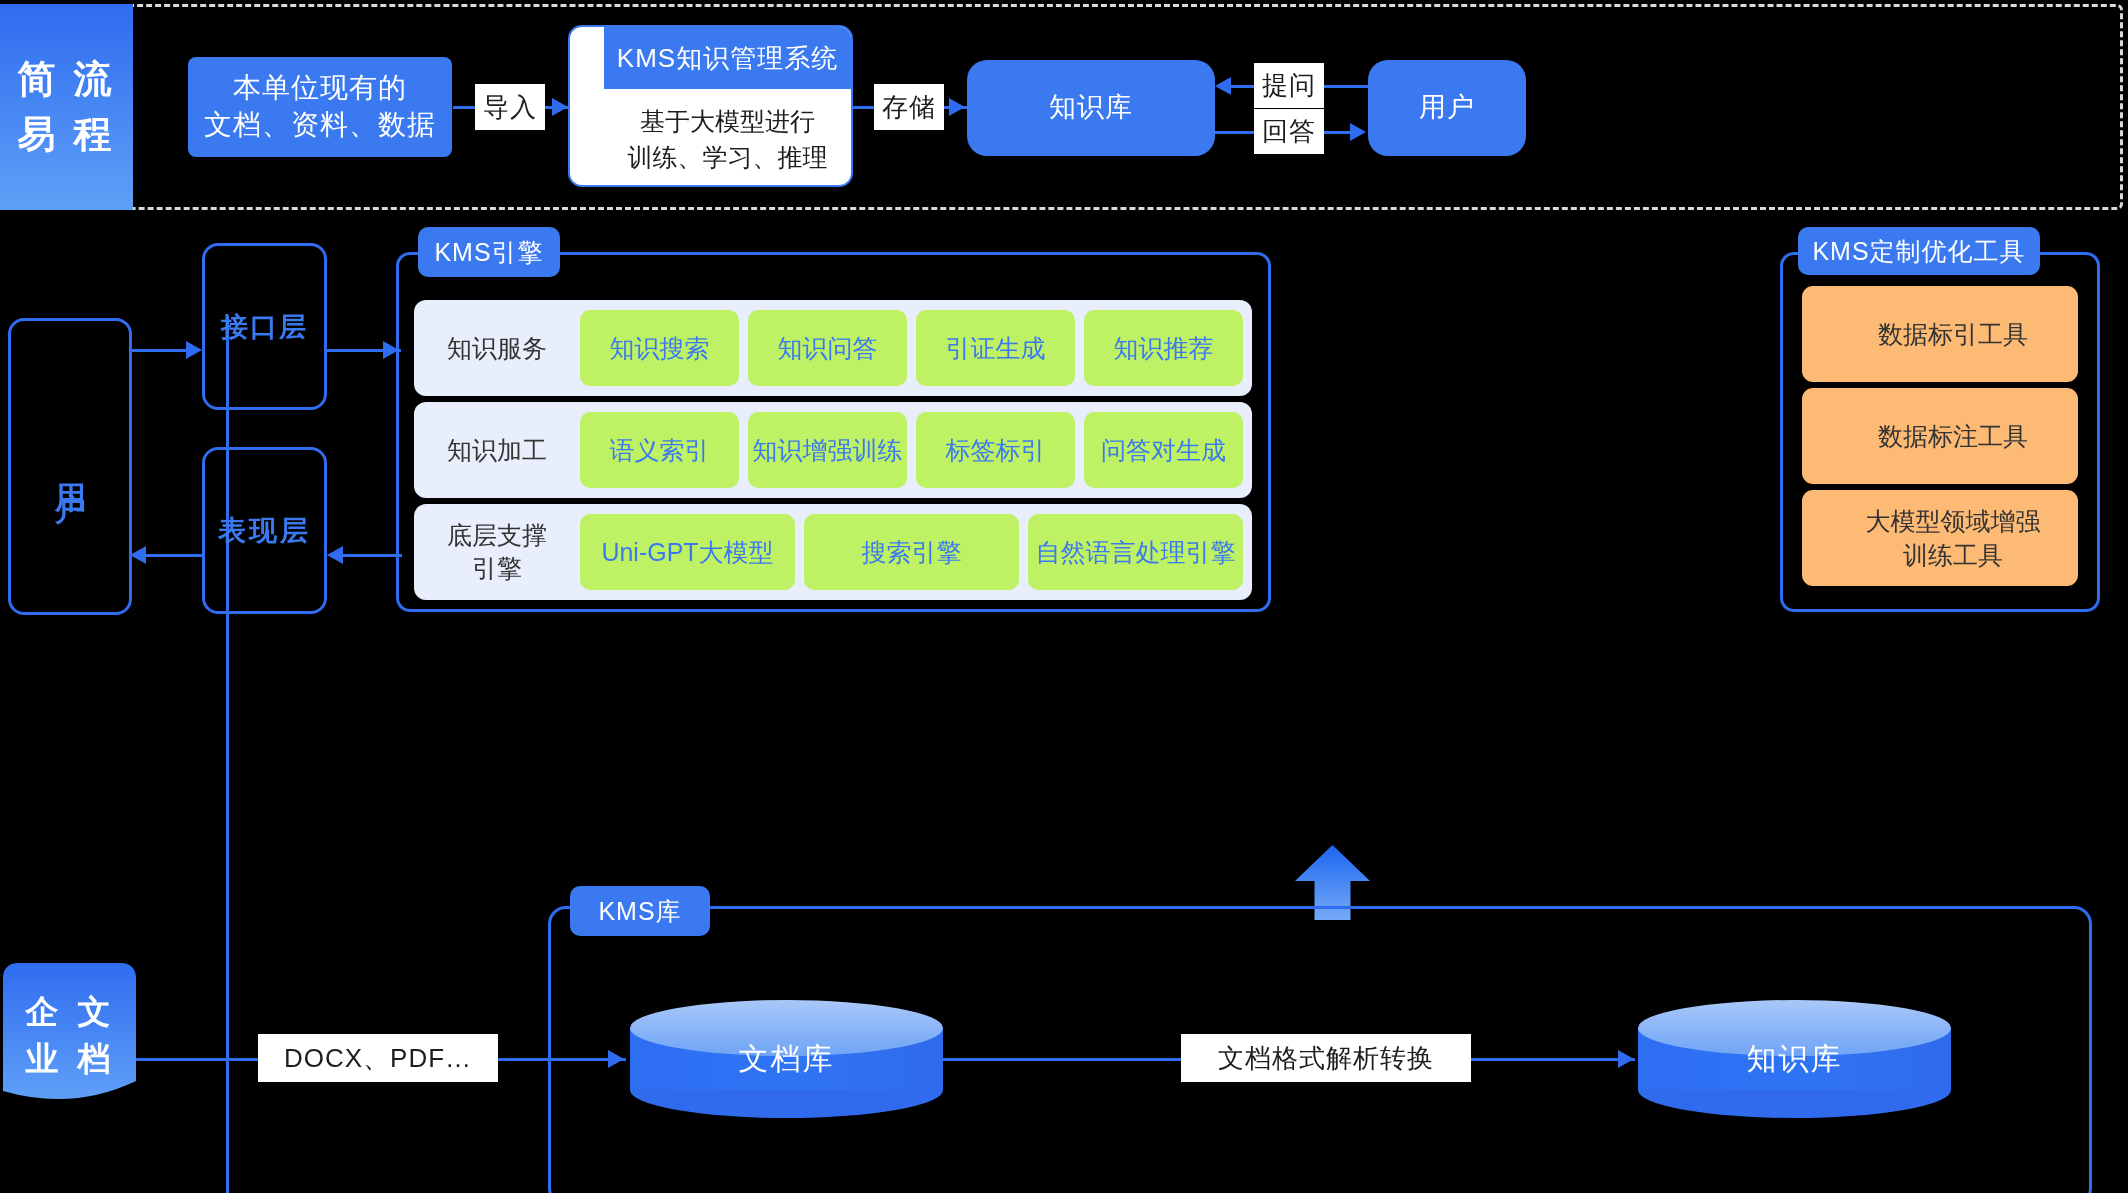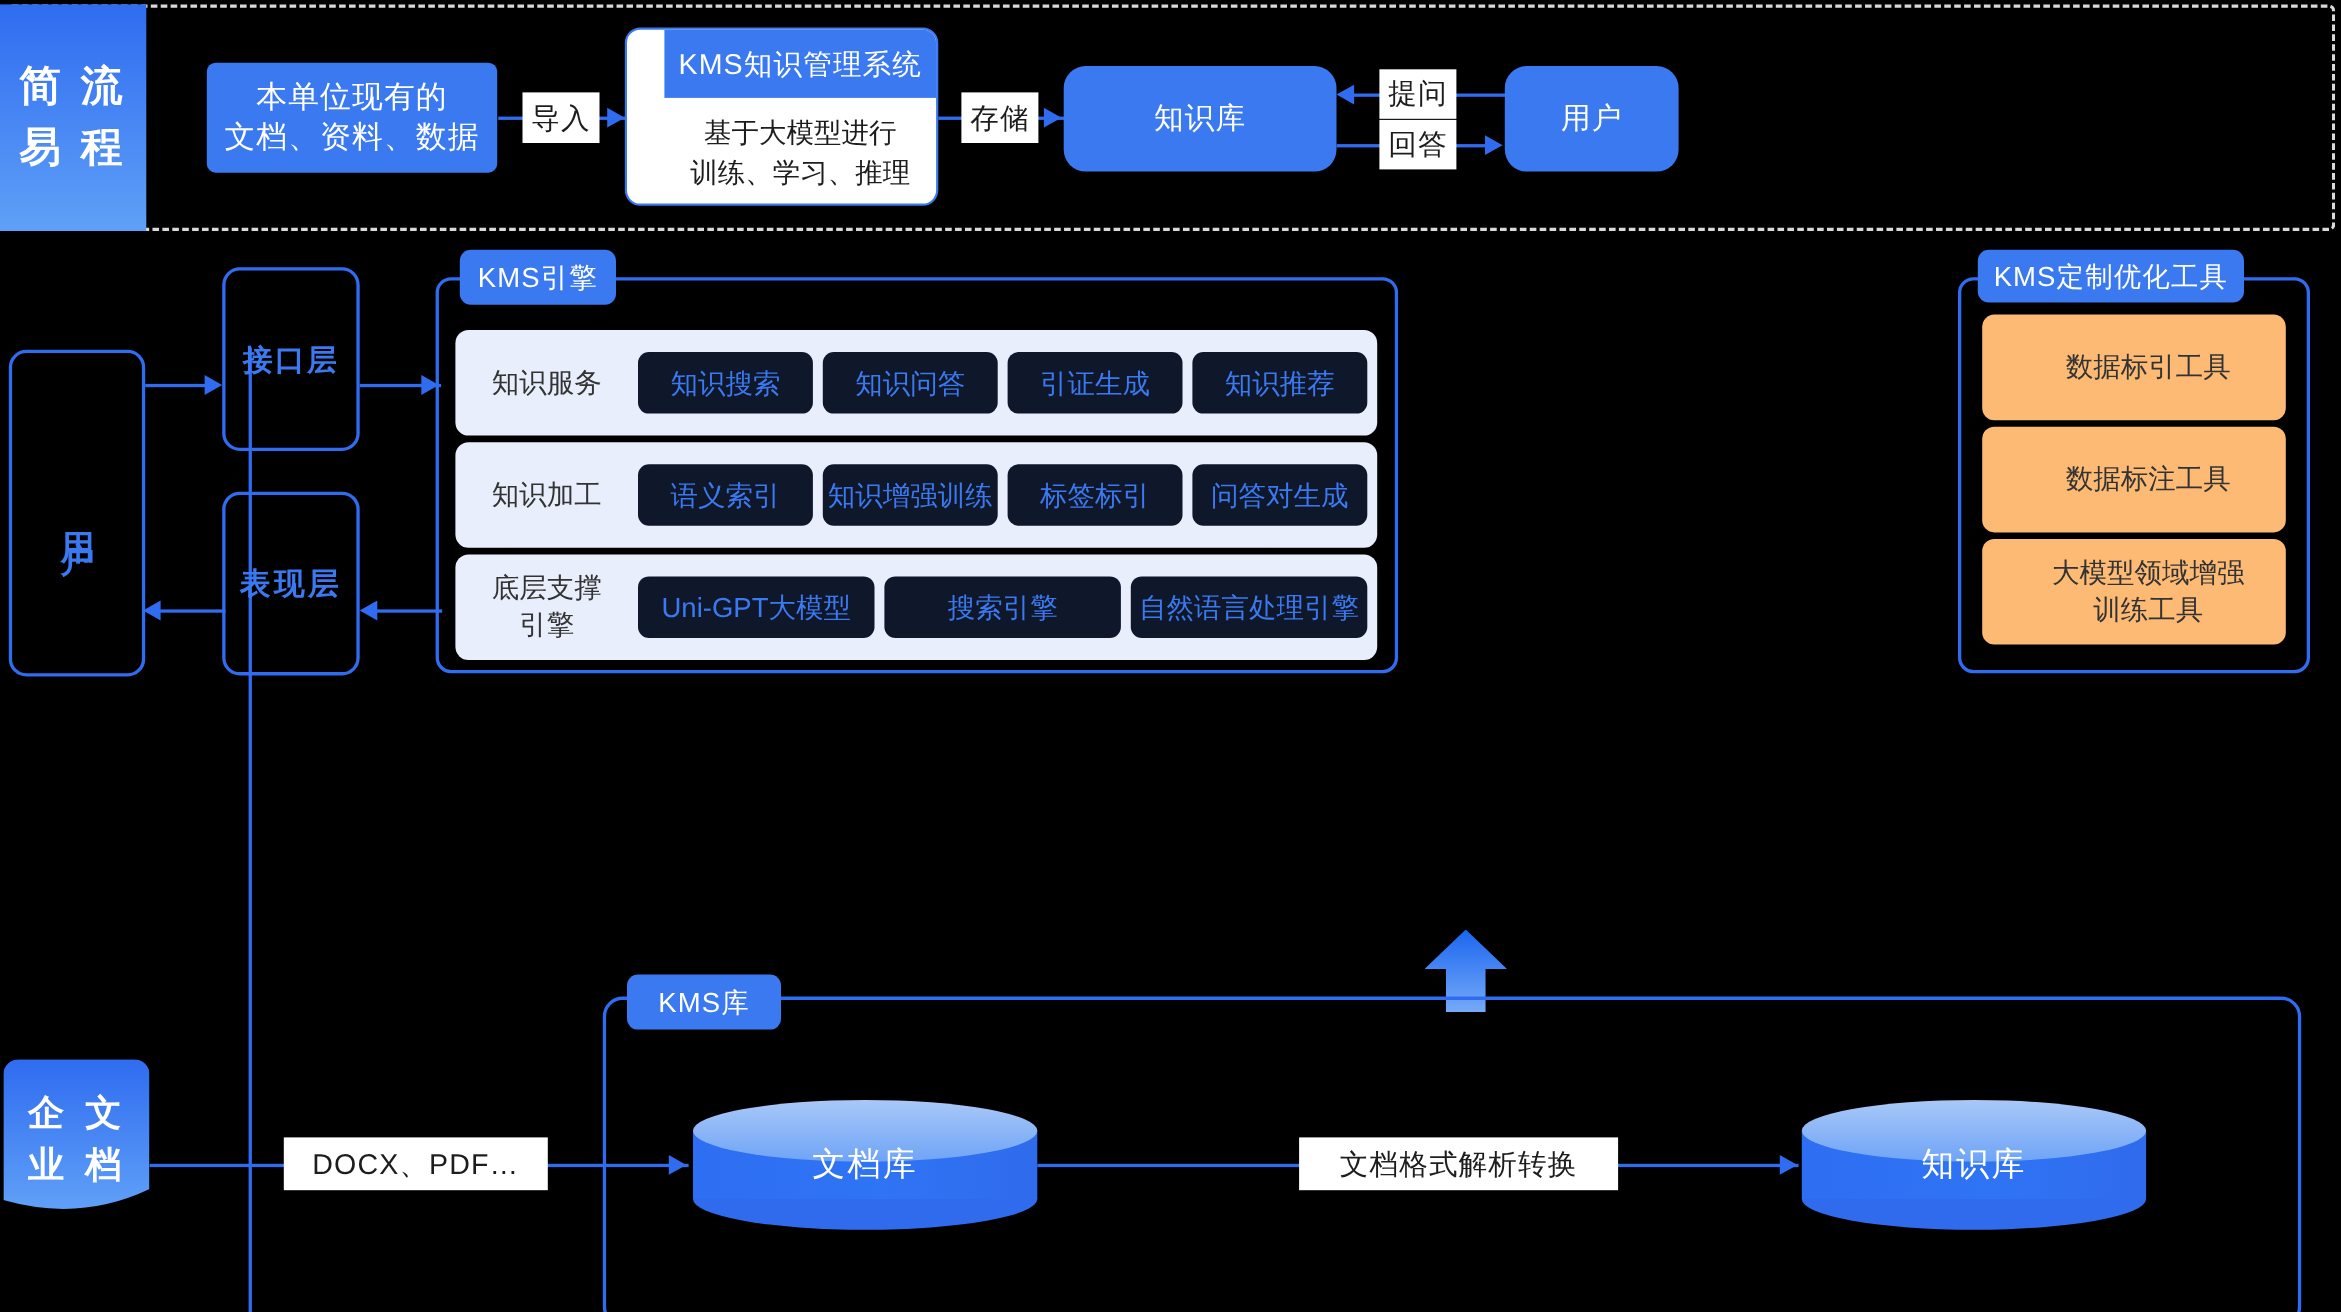--- a/index.html
+++ b/index.html
@@ -114,24 +114,24 @@
     padding: 9px;
     gap: 9px;
     margin-top: 14px;
   }
   .eng-row .rowlbl {
     width: 148px; flex: 0 0 148px;
     color: #333333; font-size: 25px; text-align: center;
     line-height: 1.32;
   }
   .eng-row .chip {
-    background: #0f172a; border-radius: 10px;
+    background: #bef264; border-radius: 10px;
     color: #3b79f0; font-size: 25px;
     display:flex; align-items:center; justify-content:center;
-    height: 56px; flex: 1 1 0;
+    height: 76px; flex: 1 1 0;
     white-space: nowrap;
   }
   #eng-row-1 { left: 414px; top: 286px; width: 838px; height: 96px; }
   #eng-row-2 { left: 414px; top: 388px; width: 838px; height: 96px; }
   #eng-row-3 { left: 414px; top: 490px; width: 838px; height: 96px; }
 
   #tools-panel {
     left: 1780px; top: 252px; width: 320px; height: 360px;
     border: 3px solid #2f6cf0; border-radius: 14px;
   }

